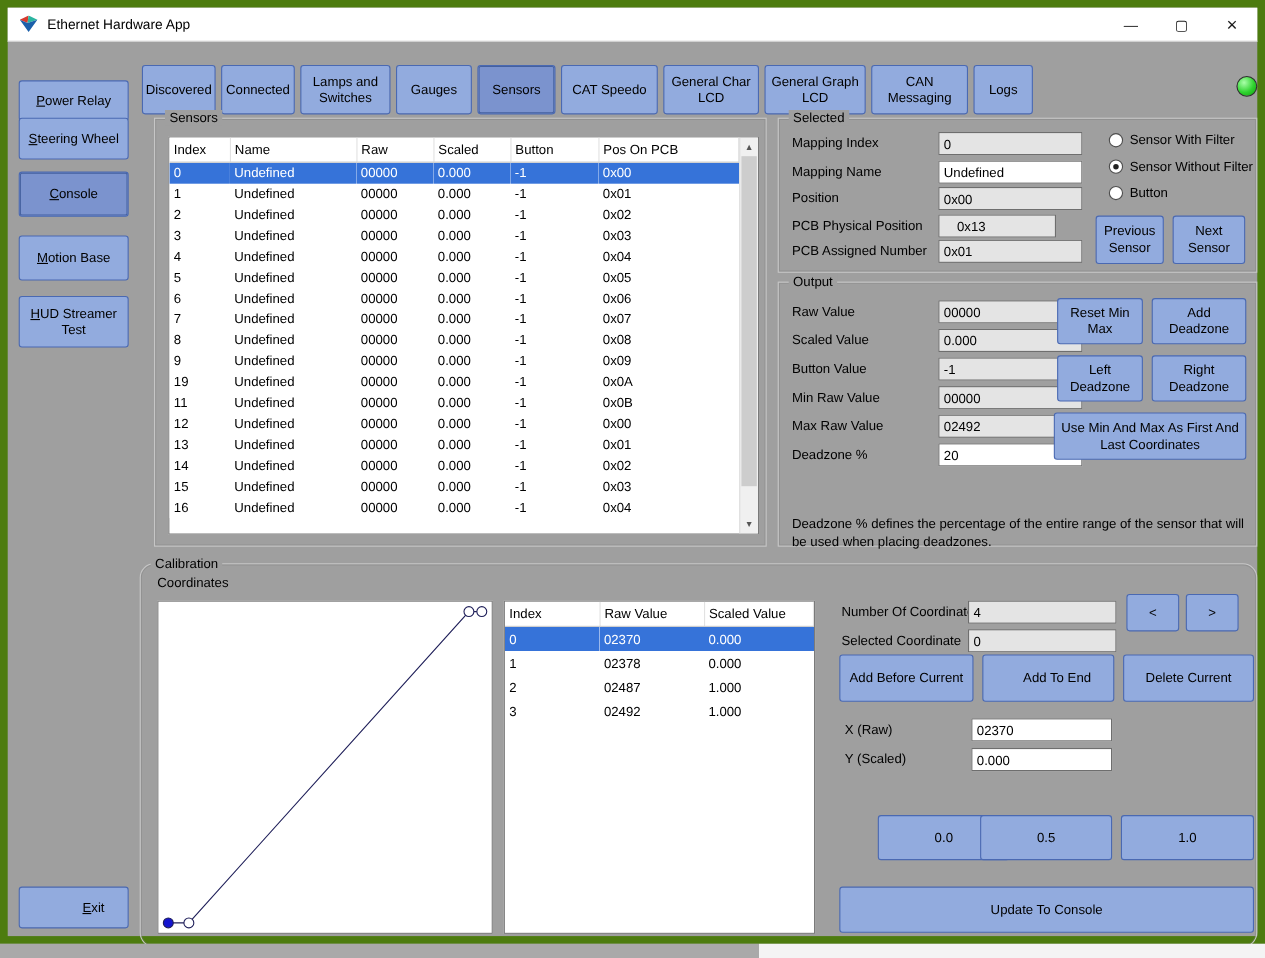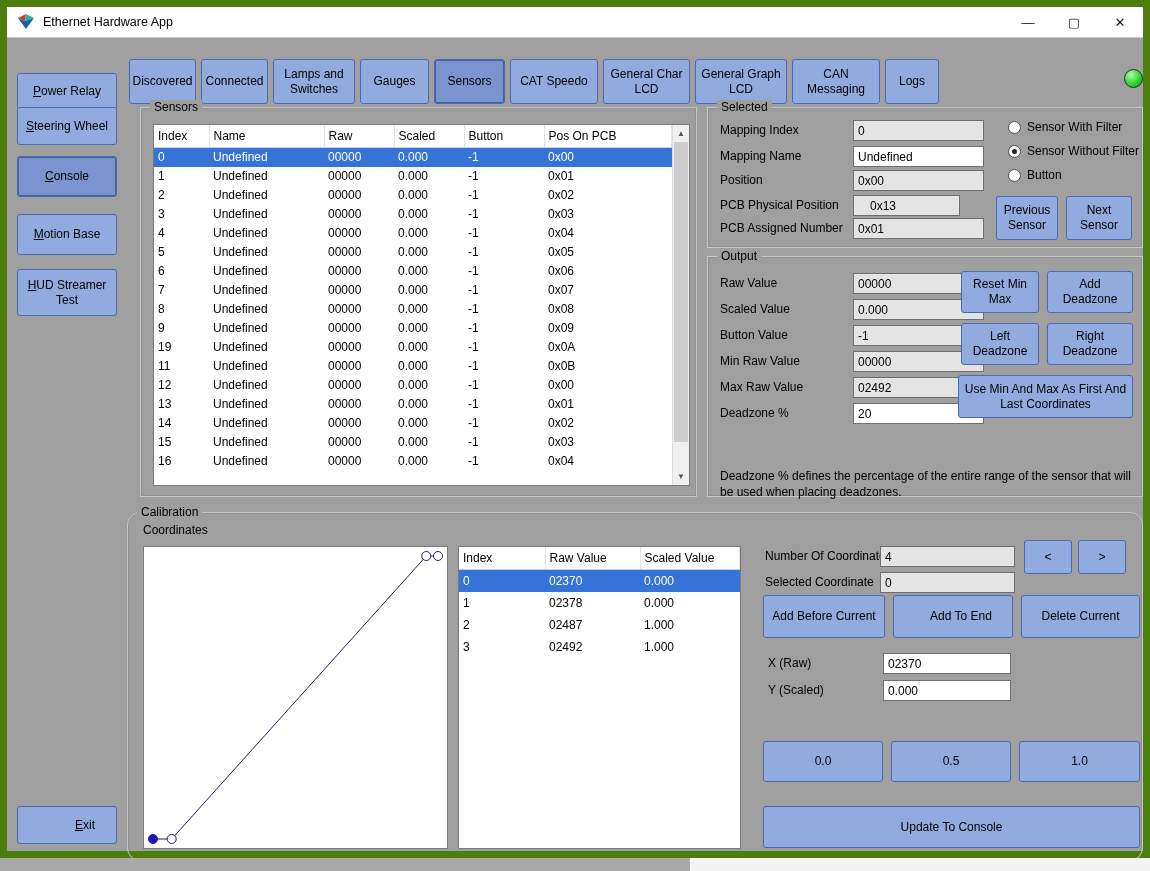--- a/index.html
+++ b/index.html
@@ -130,21 +130,21 @@
   #fld-numcoords { left: 752px; top: 33px; width: 135px; }
   #btn-coord-prev { left: 896px; top: 27px; width: 48px; height: 34px; }
   #btn-coord-next { left: 950px; top: 27px; width: 48px; height: 34px; }
   #lbl-selcoord { left: 637px; top: 62px; }
   #fld-selcoord { left: 752px; top: 59px; width: 135px; }
   #btn-add-before { left: 635px; top: 82px; width: 122px; height: 43px; }
   #btn-add-end    { left: 765px; top: 82px; width: 120px; height: 43px; padding-left: 20px; }
   #btn-del-current{ left: 893px; top: 82px; width: 119px; height: 43px; }
   #lbl-x { left: 640px; top: 143px; } #fld-x { left: 755px; top: 140px; width: 128px; }
   #lbl-y { left: 640px; top: 170px; } #fld-y { left: 755px; top: 167px; width: 128px; }
-  #btn-zero { left: 635px; top: 228px; width: 120px; height: 41px; }
+  #btn-zero { left: 670px; top: 228px; width: 120px; height: 41px; }
   #btn-half { left: 763px; top: 228px; width: 120px; height: 41px; }
   #btn-one  { left: 891px; top: 228px; width: 121px; height: 41px; }
   #btn-update { left: 635px; top: 293px; width: 377px; height: 42px; }
   
   #strip-left  { position: absolute; left: 0;    top: 858px; width: 690px;  height: 13px; background: #a9a9a9; }
   #strip-right { position: absolute; left: 690px; top: 858px; width: 460px; height: 13px; background: #f4f4f4; }
 </style>
 </head>
 <body>
 

